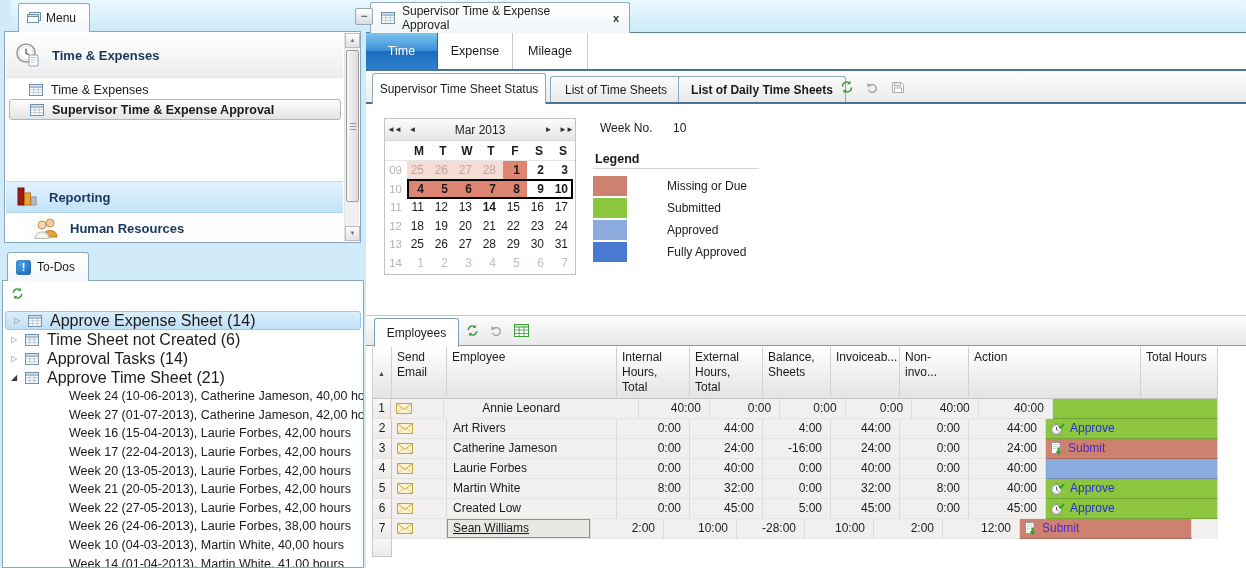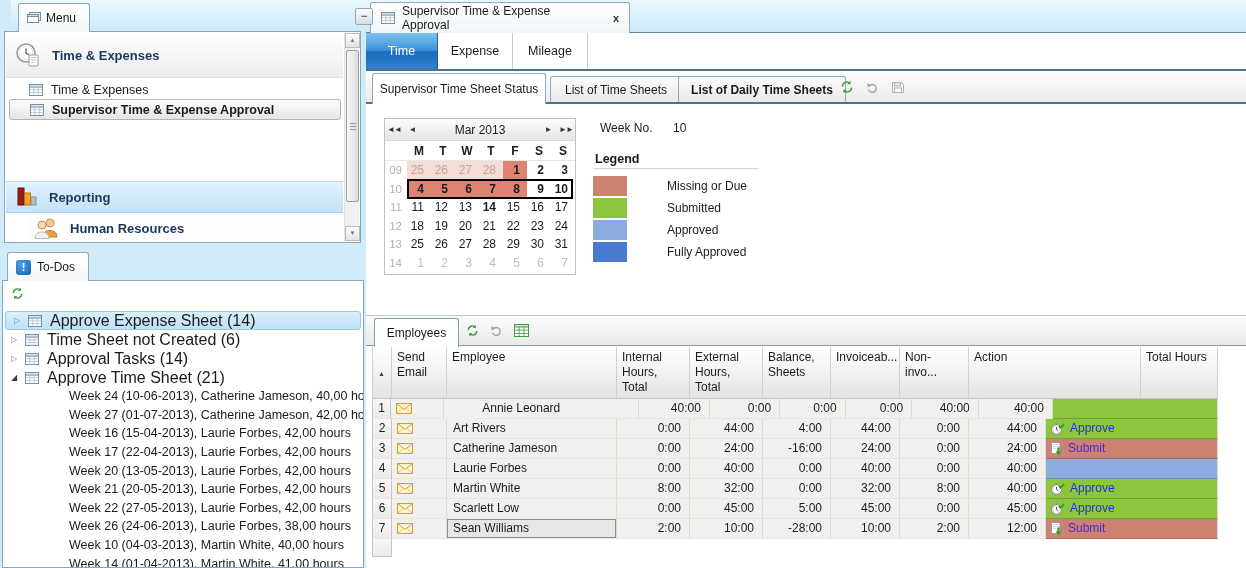--- a/index.html
+++ b/index.html
@@ -662,21 +662,21 @@
             <div class="g-cell num" style="width: 20px;">6</div>
             <div class="g-cell env" style="width: 55px;">
               <span class="icon">
                 <svg width="16" height="11" viewBox="0 0 16 11">
                   <rect x="0.5" y="0.5" width="15" height="10" fill="#fdf3cf" stroke="#c9a43a"></rect>
                   <path d="M0.5 0.5 8 6.5 15.5 0.5" fill="none" stroke="#c9a43a"></path>
                   <path d="M0.5 10.5 6 5.5M15.5 10.5 10 5.5" fill="none" stroke="#dfc989"></path>
                 </svg>
               </span>
             </div>
-            <div class="g-cell name" style="width: 170px;">Scarlett Low</div>
+            <div class="g-cell name" style="width: 170px;">Created Low</div>
             <div class="g-cell val" style="width: 73px;">0:00</div>
             <div class="g-cell val" style="width: 73px;">45:00</div>
             <div class="g-cell val" style="width: 68px;">5:00</div>
             <div class="g-cell val" style="width: 69px;">45:00</div>
             <div class="g-cell val" style="width: 69px;">0:00</div>
             <div class="g-cell val" style="width: 77px;">45:00</div>
             <div class="g-cell action" style="width: 172px; background: rgb(140, 198, 62);">
               <span class="icon">
                 <svg width="15" height="14" viewBox="0 0 15 14">
                   <circle cx="6.5" cy="7.5" r="5" fill="#f6f6f6" stroke="#8a8a8a"></circle>
@@ -693,21 +693,21 @@
             <div class="g-cell num" style="width: 20px;">7</div>
             <div class="g-cell env" style="width: 55px;">
               <span class="icon">
                 <svg width="16" height="11" viewBox="0 0 16 11">
                   <rect x="0.5" y="0.5" width="15" height="10" fill="#fdf3cf" stroke="#c9a43a"></rect>
                   <path d="M0.5 0.5 8 6.5 15.5 0.5" fill="none" stroke="#c9a43a"></path>
                   <path d="M0.5 10.5 6 5.5M15.5 10.5 10 5.5" fill="none" stroke="#dfc989"></path>
                 </svg>
               </span>
             </div>
-            <div class="g-cell name focused" style="width: 170px;">Sean Williams</div>
+            <div class="g-cell name focused" style="width: 144px; text-decoration: underline;">Sean Williams</div>
             <div class="g-cell val" style="width: 73px;">2:00</div>
             <div class="g-cell val" style="width: 73px;">10:00</div>
             <div class="g-cell val" style="width: 68px;">-28:00</div>
             <div class="g-cell val" style="width: 69px;">10:00</div>
             <div class="g-cell val" style="width: 69px;">2:00</div>
             <div class="g-cell val" style="width: 77px;">12:00</div>
             <div class="g-cell action" style="width: 172px; background: rgb(205, 129, 112);">
               <span class="icon">
                 <svg width="13" height="14" viewBox="0 0 13 14">
                   <rect x="1.5" y="0.5" width="8.5" height="11" fill="#fff" stroke="#9a9a9a"></rect>

